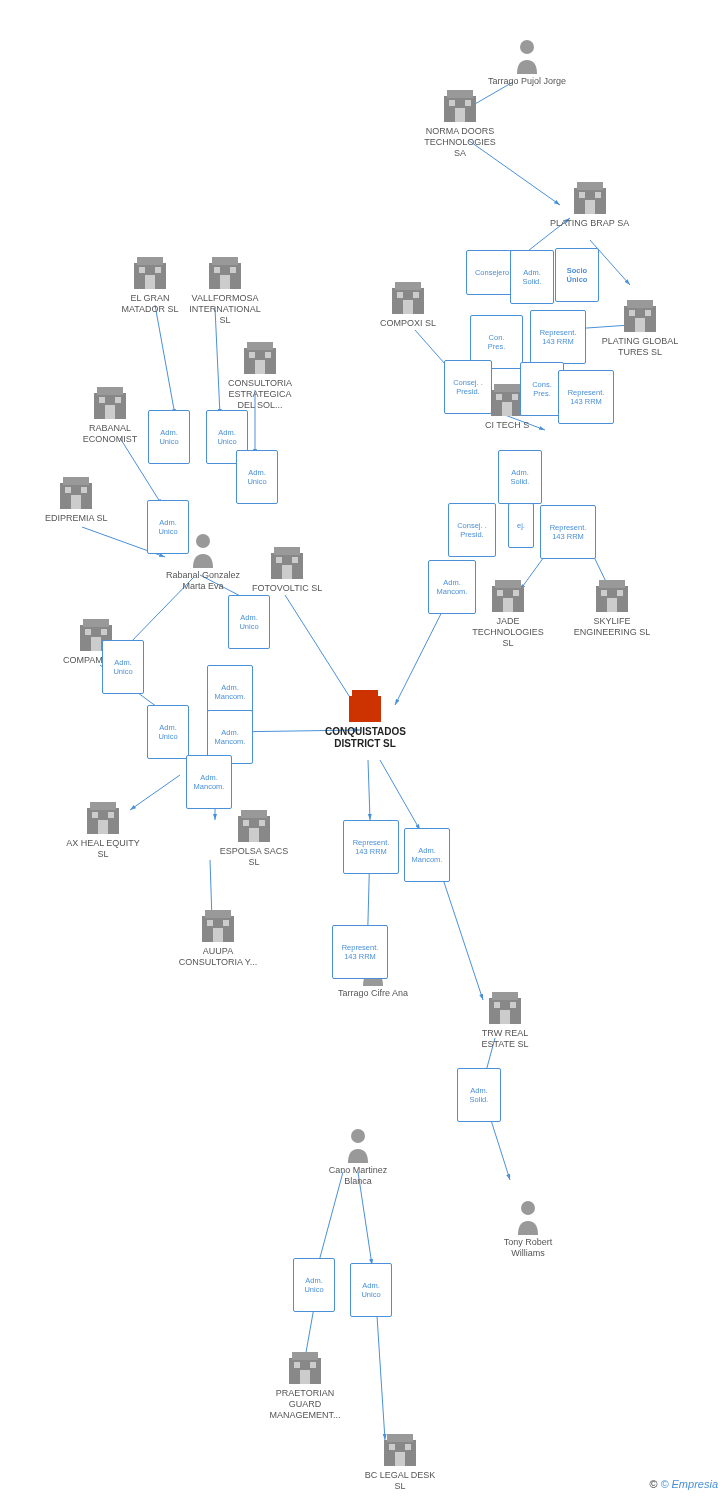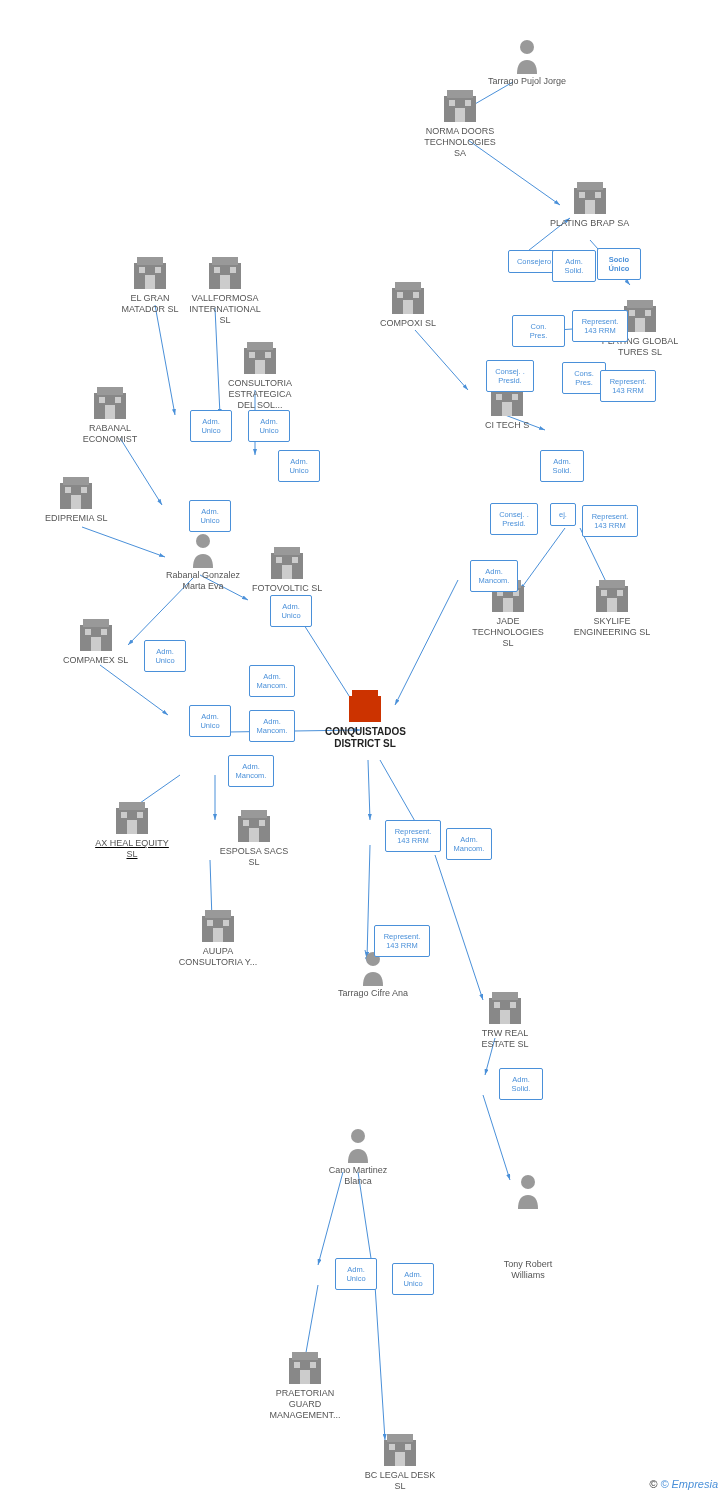--- a/index.html
+++ b/index.html
@@ -53,27 +53,26 @@
       font-weight: bold;
       font-size: 10px;
       color: #222;
     }
     .role-badge {
       position: absolute;
       border: 1px solid #4a90d9;
       background: #fff;
       color: #4a90d9;
       font-size: 7.5px;
-      padding: 6px 3px;
+      padding: 17px 3px;
       border-radius: 2px;
       text-align: center;
       line-height: 1.2;
       white-space: nowrap;
       cursor: default;
-      margin-left: 42px;
     }
     svg.arrows {
       position: absolute;
       top: 0;
       left: 0;
       width: 728px;
       height: 1500px;
       pointer-events: none;
     }
     .watermark {
@@ -377,21 +376,21 @@
           <rect x="2" y="8" width="32" height="26" fill="#cc3300"></rect>
           <rect x="5" y="2" width="26" height="8" fill="#dd4422"></rect>
           <rect x="13" y="20" width="10" height="14" fill="#ffaa88"></rect>
           <rect x="7" y="12" width="6" height="6" fill="#ffaa88"></rect>
           <rect x="23" y="12" width="6" height="6" fill="#ffaa88"></rect>
         </svg>
     </div>
     <div class="node-label bold">CONQUISTADOS DISTRICT SL</div>
   </div>
 
-  <div class="node" style="left:92px;top:800px;text-decoration:underline;">
+  <div class="node" style="left:63px;top:800px;">
     <div class="company-icon">
       <svg viewBox="0 0 36 36">
           <rect x="2" y="8" width="32" height="26" fill="#888"></rect>
           <rect x="5" y="2" width="26" height="8" fill="#999"></rect>
           <rect x="13" y="20" width="10" height="14" fill="#ccc"></rect>
           <rect x="7" y="12" width="6" height="6" fill="#ccc"></rect>
           <rect x="23" y="12" width="6" height="6" fill="#ccc"></rect>
         </svg>
     </div>
     <div class="node-label">AX HEAL EQUITY SL</div>
@@ -439,21 +438,21 @@
           <rect x="2" y="8" width="32" height="26" fill="#888"></rect>
           <rect x="5" y="2" width="26" height="8" fill="#999"></rect>
           <rect x="13" y="20" width="10" height="14" fill="#ccc"></rect>
           <rect x="7" y="12" width="6" height="6" fill="#ccc"></rect>
           <rect x="23" y="12" width="6" height="6" fill="#ccc"></rect>
         </svg>
     </div>
     <div class="node-label">TRW REAL ESTATE SL</div>
   </div>
 
-  <div class="node" style="left:488px;top:1173px;gap:48px;">
+  <div class="node" style="left:488px;top:1199px;">
     <div class="person-icon">
       <svg viewBox="0 0 30 36">
           <circle cx="15" cy="9" r="7" fill="#999"></circle>
           <path d="M5 36 Q5 22 15 22 Q25 22 25 36Z" fill="#999"></path>
         </svg>
     </div>
     <div class="node-label">Tony Robert Williams</div>
   </div>
 
   <div class="node" style="left:318px;top:1127px;">

